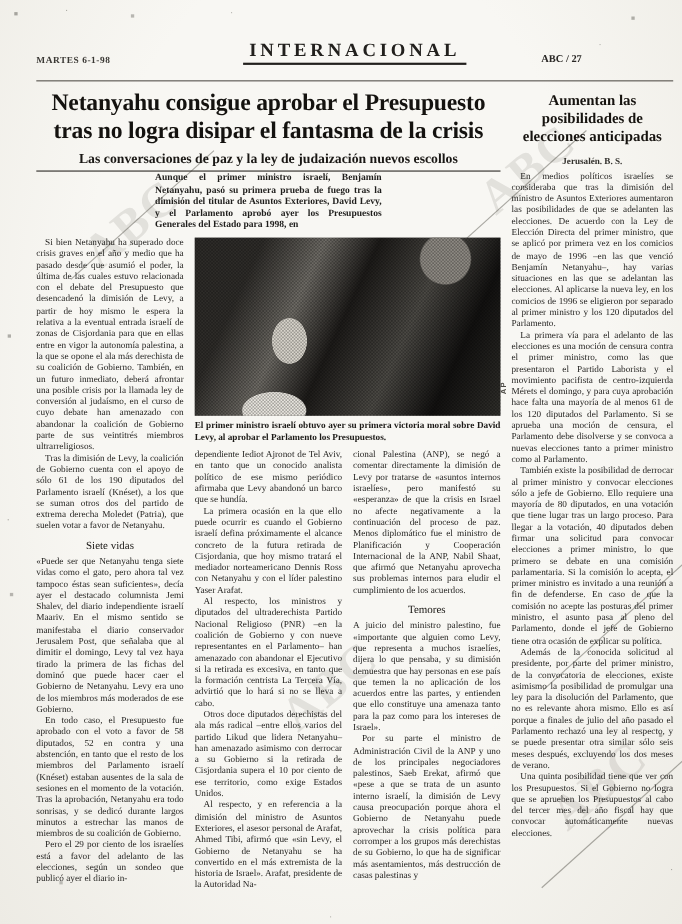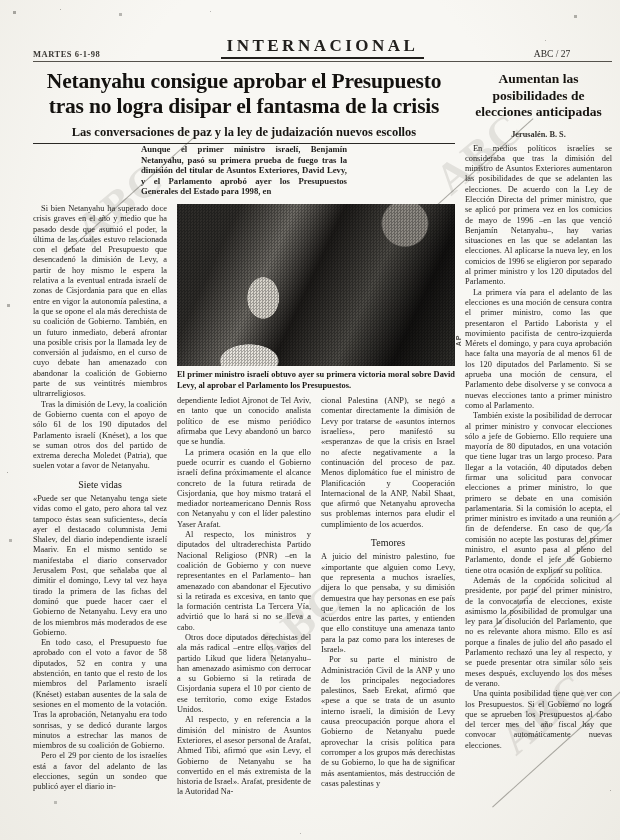--- a/index.html
+++ b/index.html
@@ -3,28 +3,28 @@
 <meta charset="utf-8">
 <style>
   html,body{margin:0;padding:0;background:#d8d6d0;}
   .page{
     position:relative;width:620px;height:840px;overflow:hidden;
     background:radial-gradient(ellipse at 50% 40%, #f8f7f3 55%, #edebe4 100%);
     font-family:"Liberation Serif","DejaVu Serif",serif;color:#1f1e1c;
   }
   .content{position:absolute;left:33px;top:36px;width:579px;}
   
-  .header-row{display:flex;align-items:flex-end;border-bottom:1px solid #55524c;padding-bottom:2px;}
+  .header-row{display:flex;align-items:flex-end;border-bottom:1px solid #55524c;padding-bottom:14px;}
   .dateline{font-size:8.5px;font-weight:bold;letter-spacing:.5px;width:120px;color:#3a3834;}
   .section-title{flex:1;text-align:center;}
   .section-title span{
     display:inline-block;font-size:17px;font-weight:bold;letter-spacing:3.5px;
     border-bottom:2px solid #22201d;padding:0 6px 1px;color:#22201d;
   }
-  .page-number{font-size:9.5px;font-weight:normal;width:120px;text-align:center;color:#2a2826;}
+  .page-number{font-size:9.5px;font-weight:bold;width:120px;text-align:left;color:#2a2826;}
   
   .zones{display:flex;gap:10px;}
   .main-left{width:422px;}
   .sidebar{width:147px;}
   .main-headline{
     text-align:center;font-weight:bold;font-size:21.5px;line-height:25px;
     letter-spacing:-.2px;color:#14120f;margin-top:7px;
   }
   .subhead{
     text-align:center;font-weight:bold;font-size:12.5px;color:#191714;

